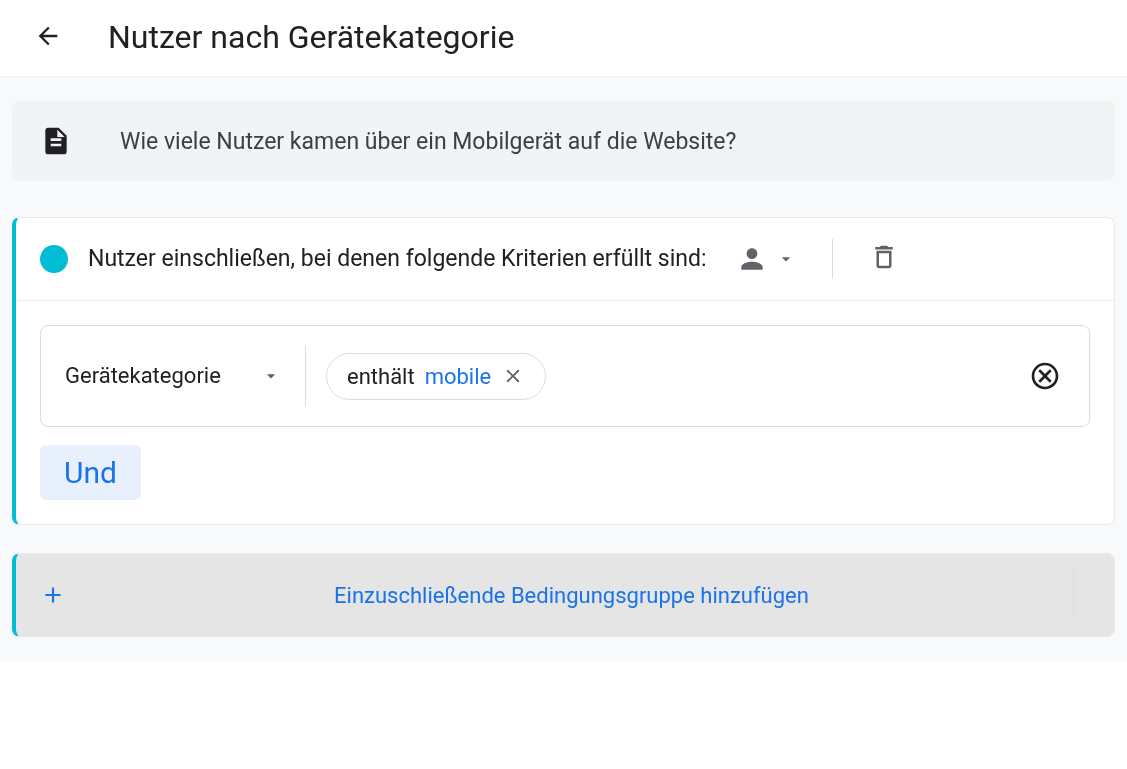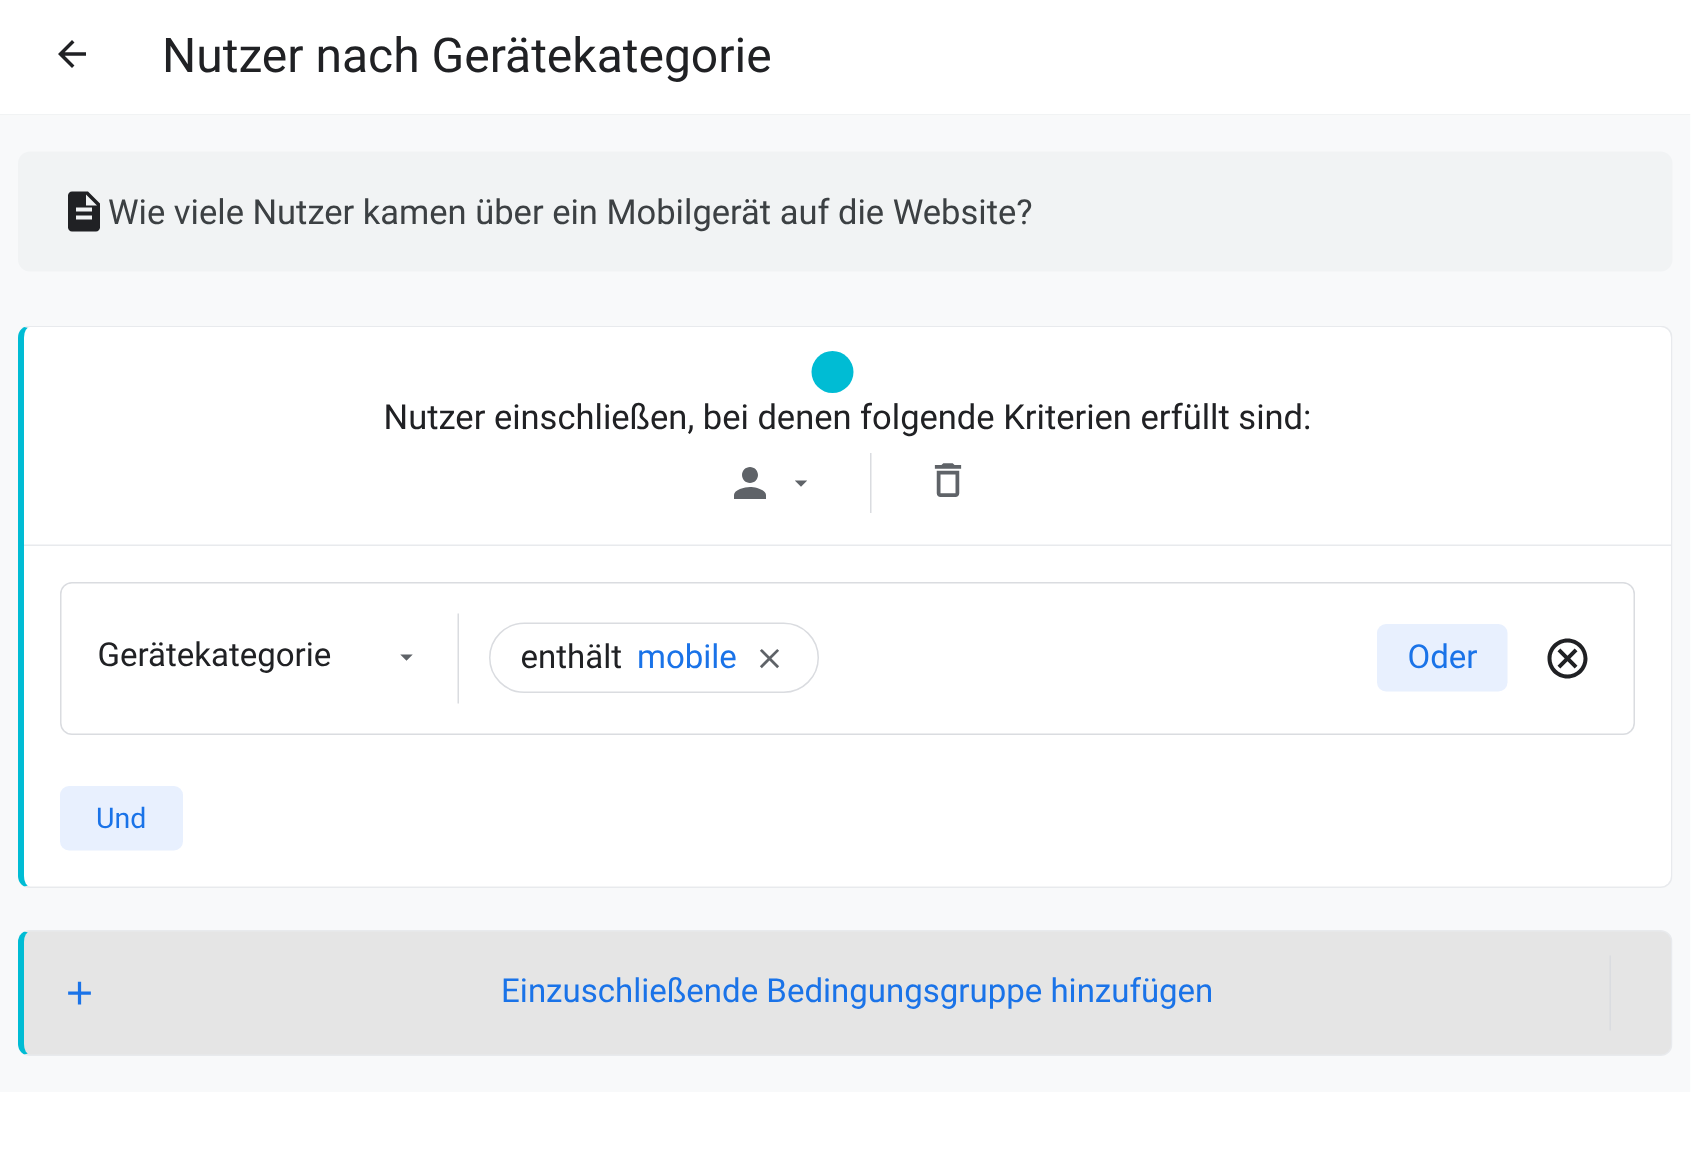--- a/index.html
+++ b/index.html
@@ -37,39 +37,39 @@
     .content {
       padding: 24px 12px;
       background: #f8f9fa;
     }
     .description-box {
       background: #f1f3f4;
       border-radius: 8px;
       padding: 24px 28px;
       display: flex;
       align-items: center;
+      gap: 48px;
       margin-bottom: 36px;
     }
     .description-text {
       font-size: 23px;
       color: #3c4043;
     }
     .condition-card {
       background: #fff;
       border: 1px solid #e8eaed;
       border-left: 4px solid #00bcd4;
       border-radius: 8px;
       overflow: hidden;
     }
     .condition-header {
       display: flex;
       align-items: center;
       padding: 16px 24px;
       border-bottom: 1px solid #e8eaed;
-      flex-direction: column;
     }
     .cyan-dot {
       width: 28px;
       height: 28px;
       background: #00bcd4;
       border-radius: 50%;
       margin-right: 20px;
       flex-shrink: 0;
     }
     .condition-title {
@@ -169,23 +169,23 @@
       display: flex;
       align-items: center;
       justify-content: center;
     }
     .and-button {
       background: #e8f0fe;
       color: #1a73e8;
       border: none;
       border-radius: 6px;
       padding: 10px 24px;
-      font-size: 19px;
-      cursor: pointer;
-      margin-top: 34px;
+      font-size: 30px;
+      cursor: pointer;
+      margin-top: 18px;
       font-family: inherit;
     }
     .add-buttons-card {
       background: #e5e5e5;
       border: 1px solid #e8eaed;
       border-left: 4px solid #00bcd4;
       border-radius: 8px;
       margin-top: 28px;
       display: flex;
       align-items: center;
@@ -271,21 +271,20 @@
         <div class="chip">
           <span class="chip-operator">enthält</span>
           <span class="chip-value">mobile</span>
           <div class="chip-close">
             <svg width="22" height="22" viewBox="0 0 24 24" fill="#5f6368">
               <path d="M19 6.41L17.59 5 12 10.59 6.41 5 5 6.41 10.59 12 5 17.59 6.41 19 12 13.41 17.59 19 19 17.59 13.41 12z"></path>
             </svg>
           </div>
         </div>
         <div class="spacer"></div>
-        <button class="or-button">Oder</button>
         <div class="remove-condition">
           <svg width="32" height="32" viewBox="0 0 24 24" fill="#202124">
             <path d="M12 2C6.47 2 2 6.47 2 12s4.47 10 10 10 10-4.47 10-10S17.53 2 12 2zm0 18c-4.41 0-8-3.59-8-8s3.59-8 8-8 8 3.59 8 8-3.59 8-8 8zm3.59-13L12 10.59 8.41 7 7 8.41 10.59 12 7 15.59 8.41 17 12 13.41 15.59 17 17 15.59 13.41 12 17 8.41z"></path>
           </svg>
         </div>
       </div>
       <button class="and-button">Und</button>
     </div>
   </div>
 

